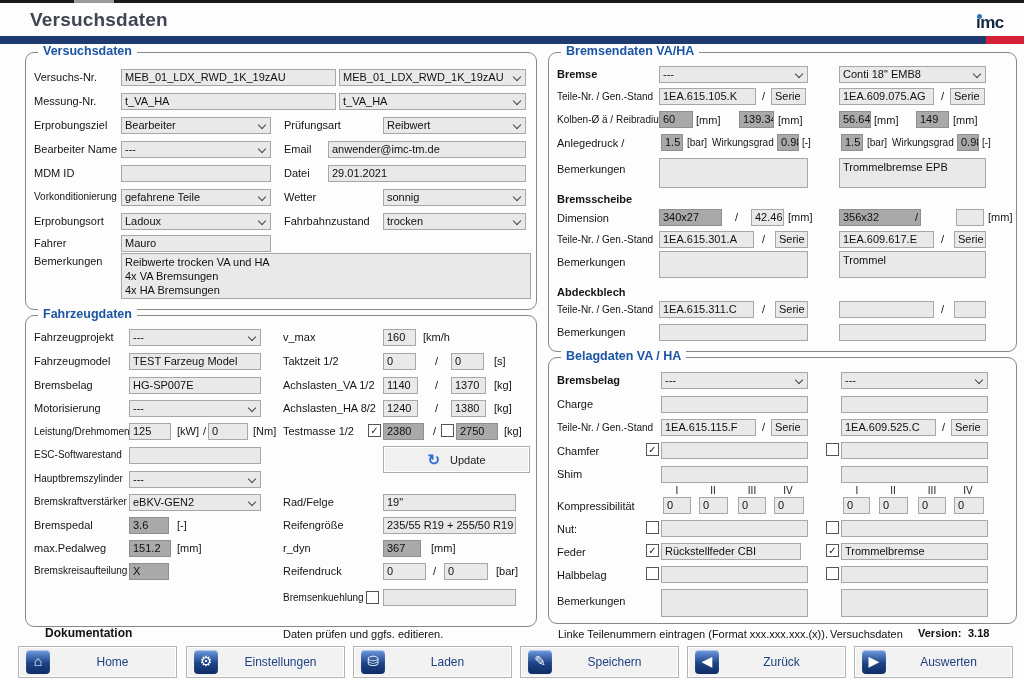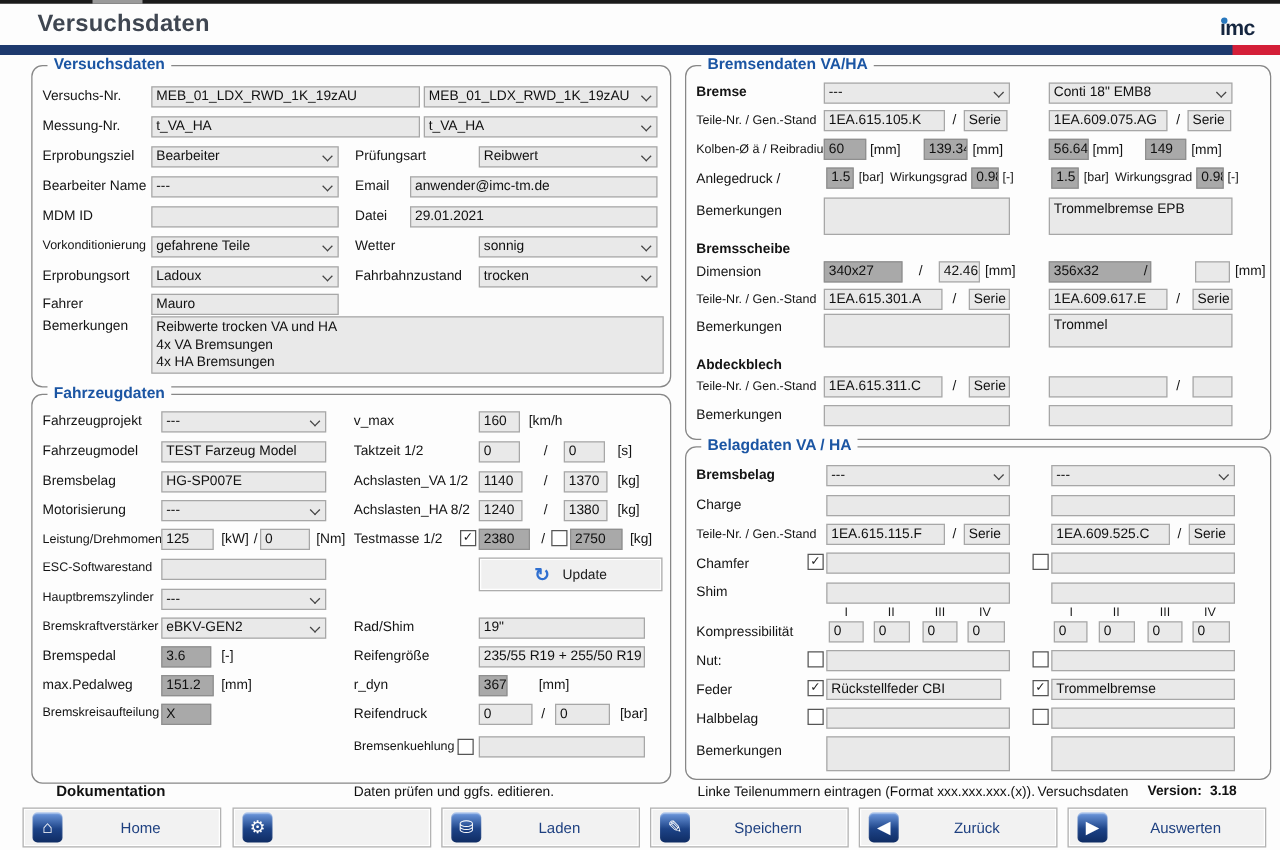--- a/index.html
+++ b/index.html
@@ -184,34 +184,34 @@
     <div class="sel" style="left:103px;top:155px;width:132px">
         <span class="st">---</span>
         <i class="chev"></i>
       </div>
 
     <span class="lbl sm" style="left:8px;top:180px">Bremskraftverstärker</span>
     <div class="sel" style="left:103px;top:178px;width:132px">
         <span class="st">eBKV-GEN2</span>
         <i class="chev"></i>
       </div>
-    <span class="lbl" style="left:257px;top:180px">Rad/Shim</span>
+    <span class="lbl" style="left:257px;top:180px">Rad/Felge</span>
     <div class="fld" style="left:357px;top:178px;width:133px">19"</div>
 
     <span class="lbl" style="left:8px;top:203px">Bremspedal</span>
     <div class="fld dark" style="left:103px;top:201px;width:40px">3.6</div>
     <span class="lbl" style="left:151px;top:203px">[-]</span>
     <span class="lbl" style="left:257px;top:203px">Reifengröße</span>
     <div class="fld" style="left:357px;top:201px;width:133px">235/55 R19 + 255/50 R19</div>
 
     <span class="lbl" style="left:8px;top:226px">max.Pedalweg</span>
     <div class="fld dark" style="left:103px;top:224px;width:42px">151.2</div>
     <span class="lbl" style="left:151px;top:226px">[mm]</span>
     <span class="lbl" style="left:257px;top:226px">r_dyn</span>
-    <div class="fld dark" style="left:357px;top:224px;width:23px">367</div>
+    <div class="fld dark" style="left:357px;top:224px;width:38px">367</div>
     <span class="lbl" style="left:405px;top:226px">[mm]</span>
 
     <span class="lbl sm" style="left:8px;top:249px">Bremskreisaufteilung</span>
     <div class="fld dark" style="left:103px;top:247px;width:40px">X</div>
     <span class="lbl" style="left:257px;top:249px">Reifendruck</span>
     <div class="fld" style="left:357px;top:247px;width:43px">0</div>
     <span class="lbl" style="left:407px;top:249px">/</span>
     <div class="fld" style="left:418px;top:247px;width:44px">0</div>
     <span class="lbl" style="left:470px;top:249px">[bar]</span>
 
@@ -389,20 +389,21 @@
   <span class="ftr" style="left:830px;top:628px">Versuchsdaten</span>
   <span class="ftr b" style="left:918px;top:627px;font-size:11px">Version:</span>
   <span class="ftr b" style="left:968px;top:627px;font-size:11px">3.18</span>
 
   <div class="btn" style="left:18px">
       <span class="ic">⌂</span>
       <span class="bl">Home</span>
     </div>
   <div class="btn" style="left:186px">
       <span class="ic">⚙</span>
+      <span class="bl">Einstellungen</span>
     </div>
   <div class="btn" style="left:353px">
       <span class="ic">⛁</span>
       <span class="bl">Laden</span>
     </div>
   <div class="btn" style="left:520px">
       <span class="ic">✎</span>
       <span class="bl">Speichern</span>
     </div>
   <div class="btn" style="left:687px">

